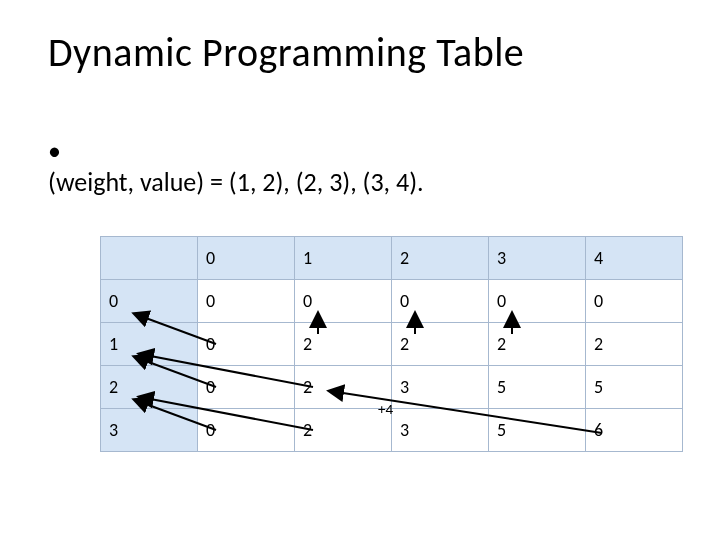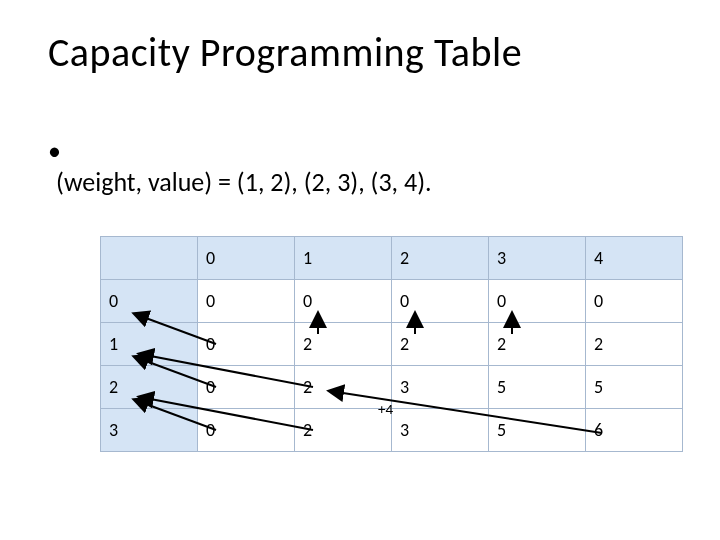--- a/index.html
+++ b/index.html
@@ -86,25 +86,25 @@
     position: absolute;
     font-size: 15px;
     color: #000;
   }
 </style>
 </head>
 <body>
 
 <div class="slide">
 
-  <div class="title">Capacity Programming Table</div>
+  <div class="title">Dynamic Programming Table</div>
 
   <div class="bullet">
     <br>
-    <span style="margin-left:8px">(weight, value) = (1, 2), (2, 3), (3, 4).</span>
+    <span style="margin-left:0">(weight, value) = (1, 2), (2, 3), (3, 4).</span>
   </div>
 
   <div class="tablewrap">
     <table class="dp">
       <tbody>
           <tr class="header">
         <td class="rowhdr"></td>
         <td>0</td>
         <td>1</td>
         <td>2</td>

